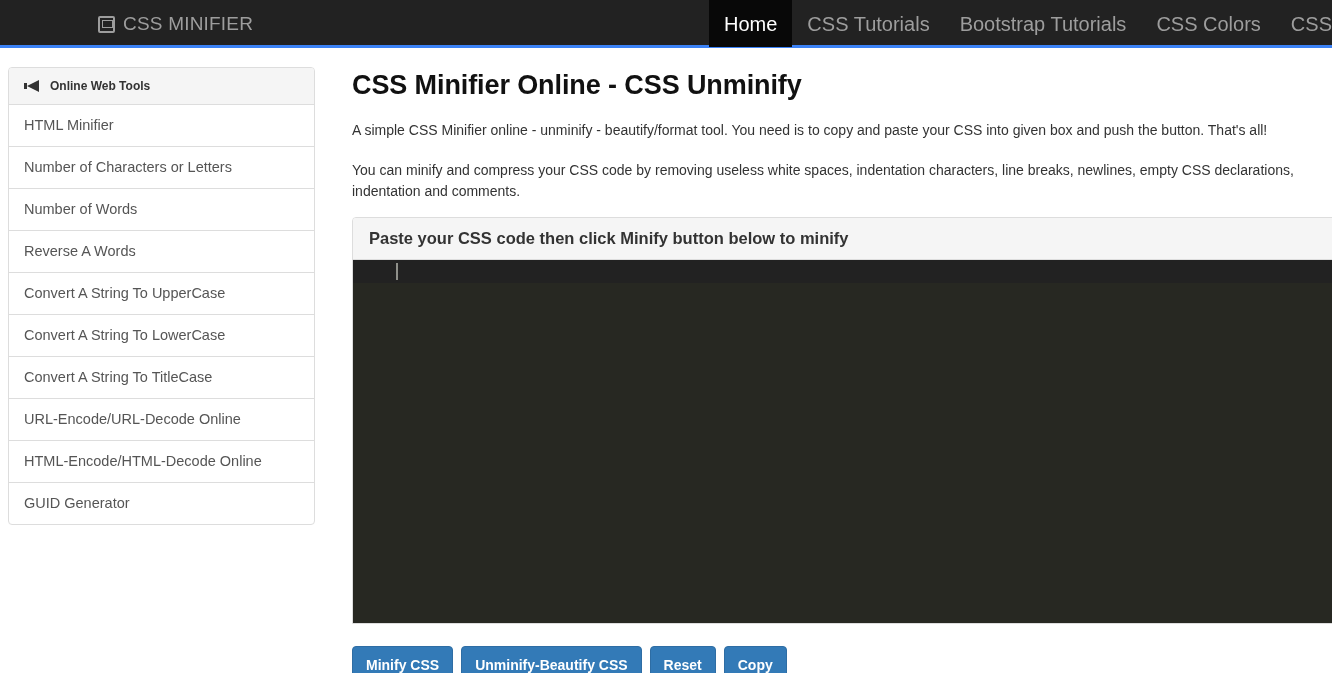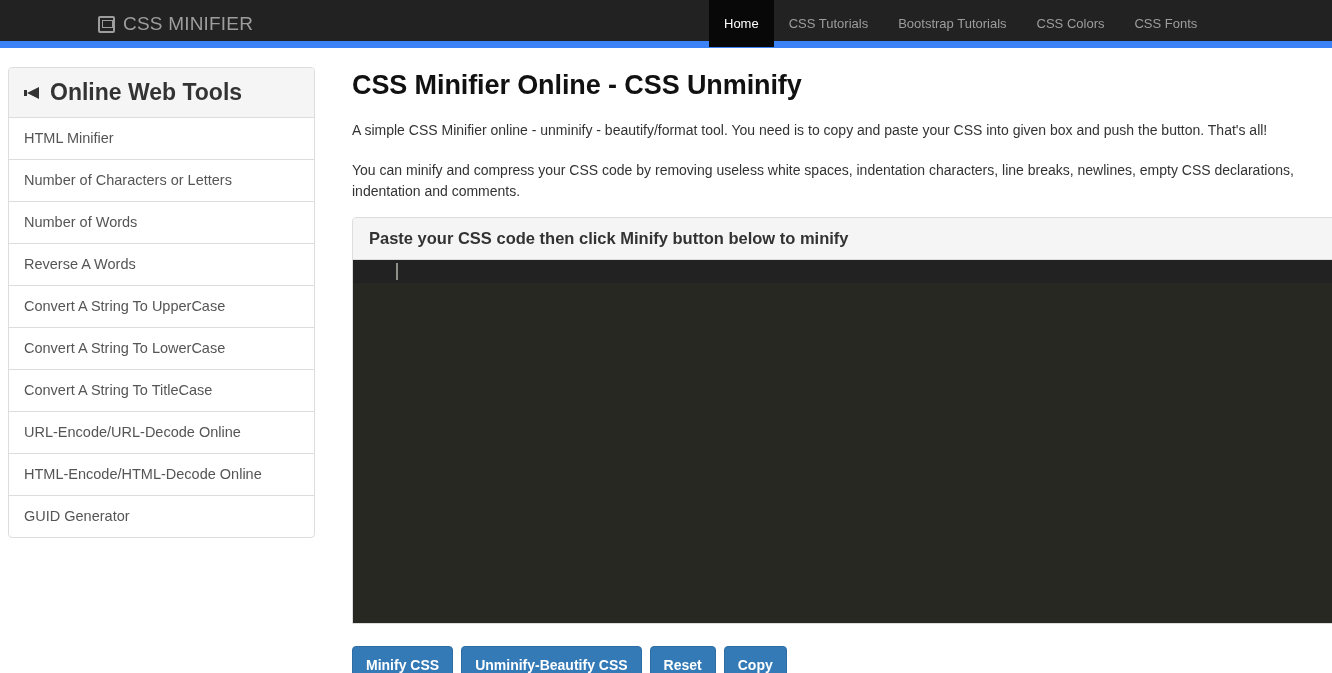--- a/index.html
+++ b/index.html
@@ -9,21 +9,21 @@
     width: 1332px; height: 673px;
     overflow: hidden;
     background: #ffffff;
     font-family: "Liberation Sans", sans-serif;
   }
 
   
   .navbar {
     height: 48px;
     background: #222222;
-    border-bottom: 7px solid #3b82f6;
+    border-bottom: 3px solid #3b82f6;
     display: flex;
     align-items: stretch;
     position: relative;
   }
   .brand {
     display: flex;
     align-items: center;
     gap: 8px;
     margin-left: 98px;
     color: #9d9d9d;
@@ -53,21 +53,21 @@
     top: 0;
     display: flex;
     height: 47px;
     align-items: stretch;
   }
   .nav-item {
     display: flex;
     align-items: center;
     padding: 0 15px;
     color: #9d9d9d;
-    font-size: 13px;
+    font-size: 20px;
     text-decoration: none;
     line-height: 1;
     white-space: nowrap;
   }
   .nav-item.active {
     background: #080808;
     color: #ffffff;
   }
 
   
@@ -83,21 +83,21 @@
     border: 1px solid #dddddd;
     border-radius: 4px;
     background: #ffffff;
     flex: 0 0 auto;
     overflow: hidden;
   }
   .sidebar-header {
     background: #f5f5f5;
     border-bottom: 1px solid #dddddd;
     padding: 11px 15px;
-    font-size: 23px;
+    font-size: 12px;
     font-weight: bold;
     color: #333333;
     display: flex;
     align-items: center;
     gap: 8px;
   }
   .bullhorn {
     position: relative;
     width: 18px; height: 14px;
     flex: 0 0 auto;

